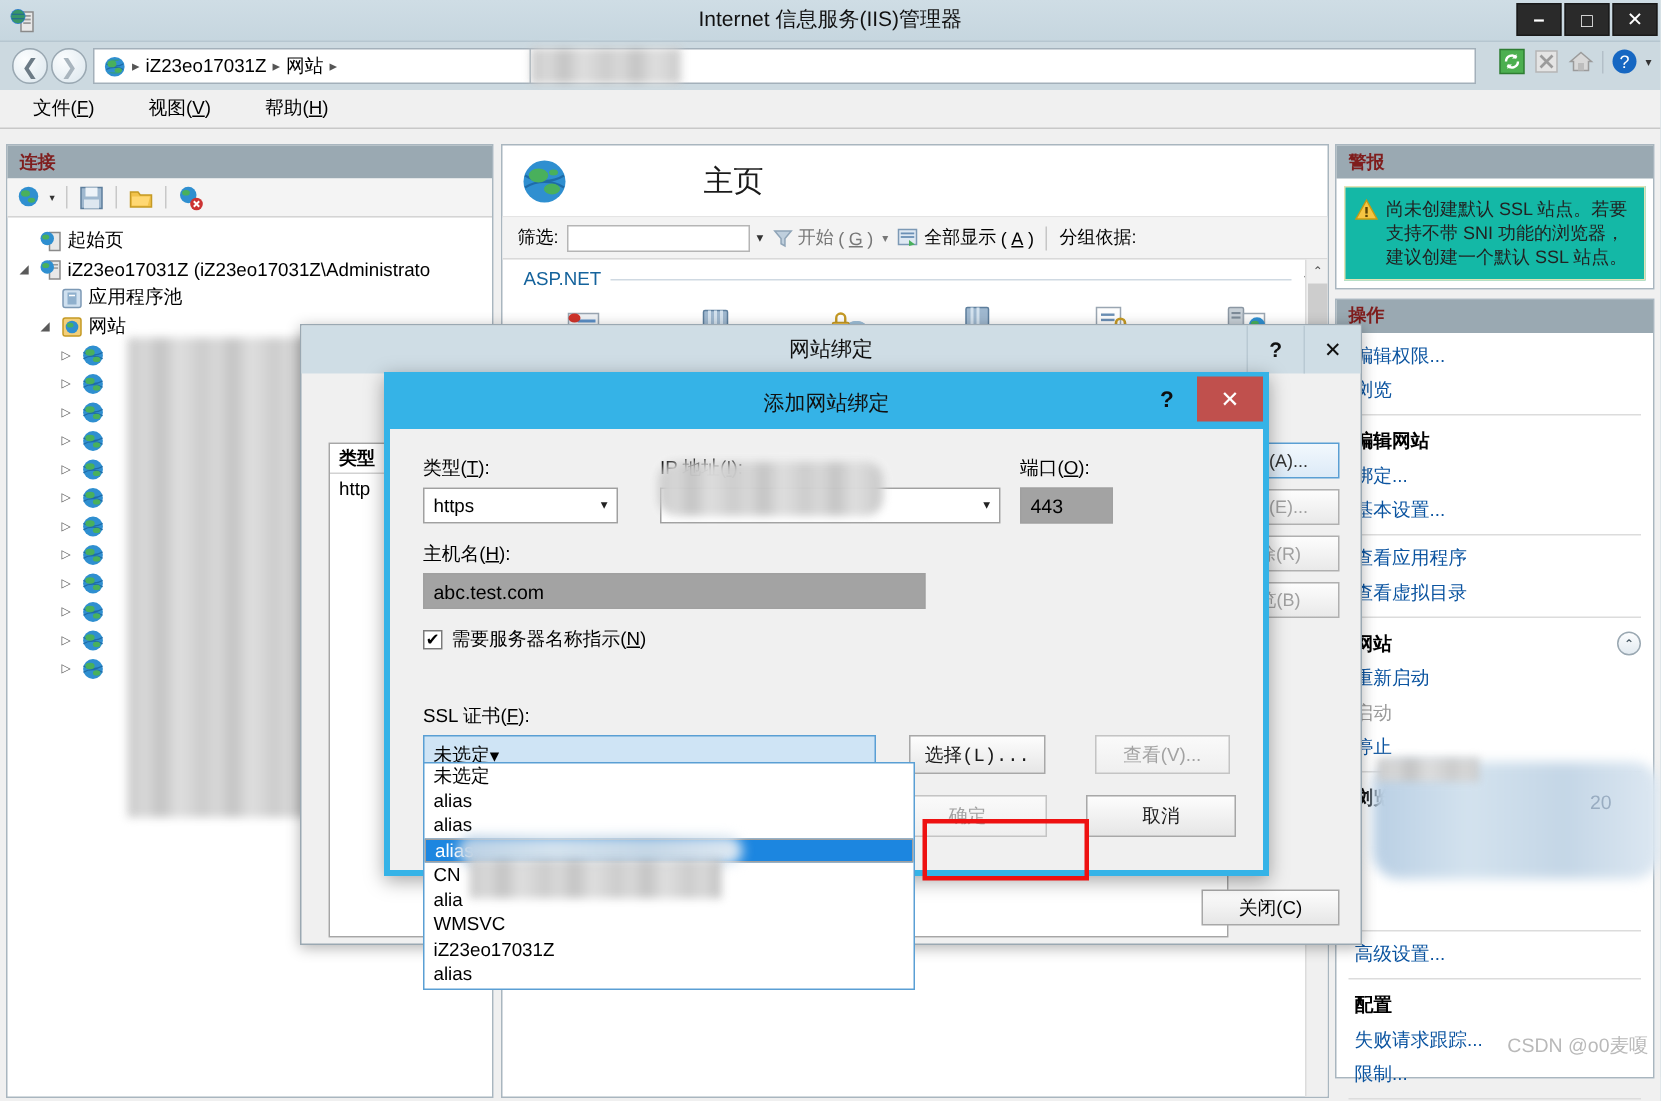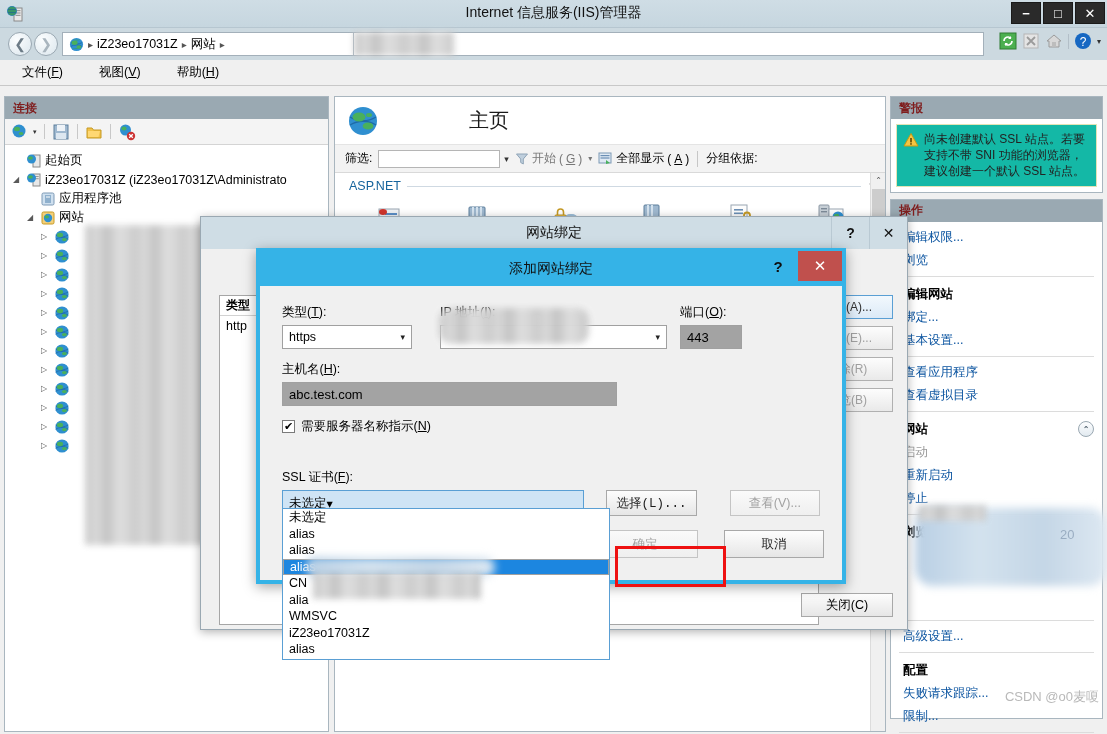--- a/index.html
+++ b/index.html
@@ -729,22 +729,22 @@
             <div class="act-link">绑定...</div>
             <div class="act-link">基本设置...</div>
             <div class="act-rule"></div>
             <div class="act-link">查看应用程序</div>
             <div class="act-link">查看虚拟目录</div>
             <div class="act-rule"></div>
             <div class="act-group">
               <span>网站</span>
               <span class="collapse-btn">⌃</span>
             </div>
+            <div class="act-link">重新启动</div>
             <div class="act-link disabled">启动</div>
-            <div class="act-link">重新启动</div>
             <div class="act-link">停止</div>
             <div class="act-rule"></div>
             <div class="act-group">
               <span>浏览网站</span>
             </div>
             <div style="height: 72px;"></div>
             <div class="act-rule"></div>
             <div class="act-link">高级设置...</div>
             <div class="act-rule"></div>
             <div class="act-group">

